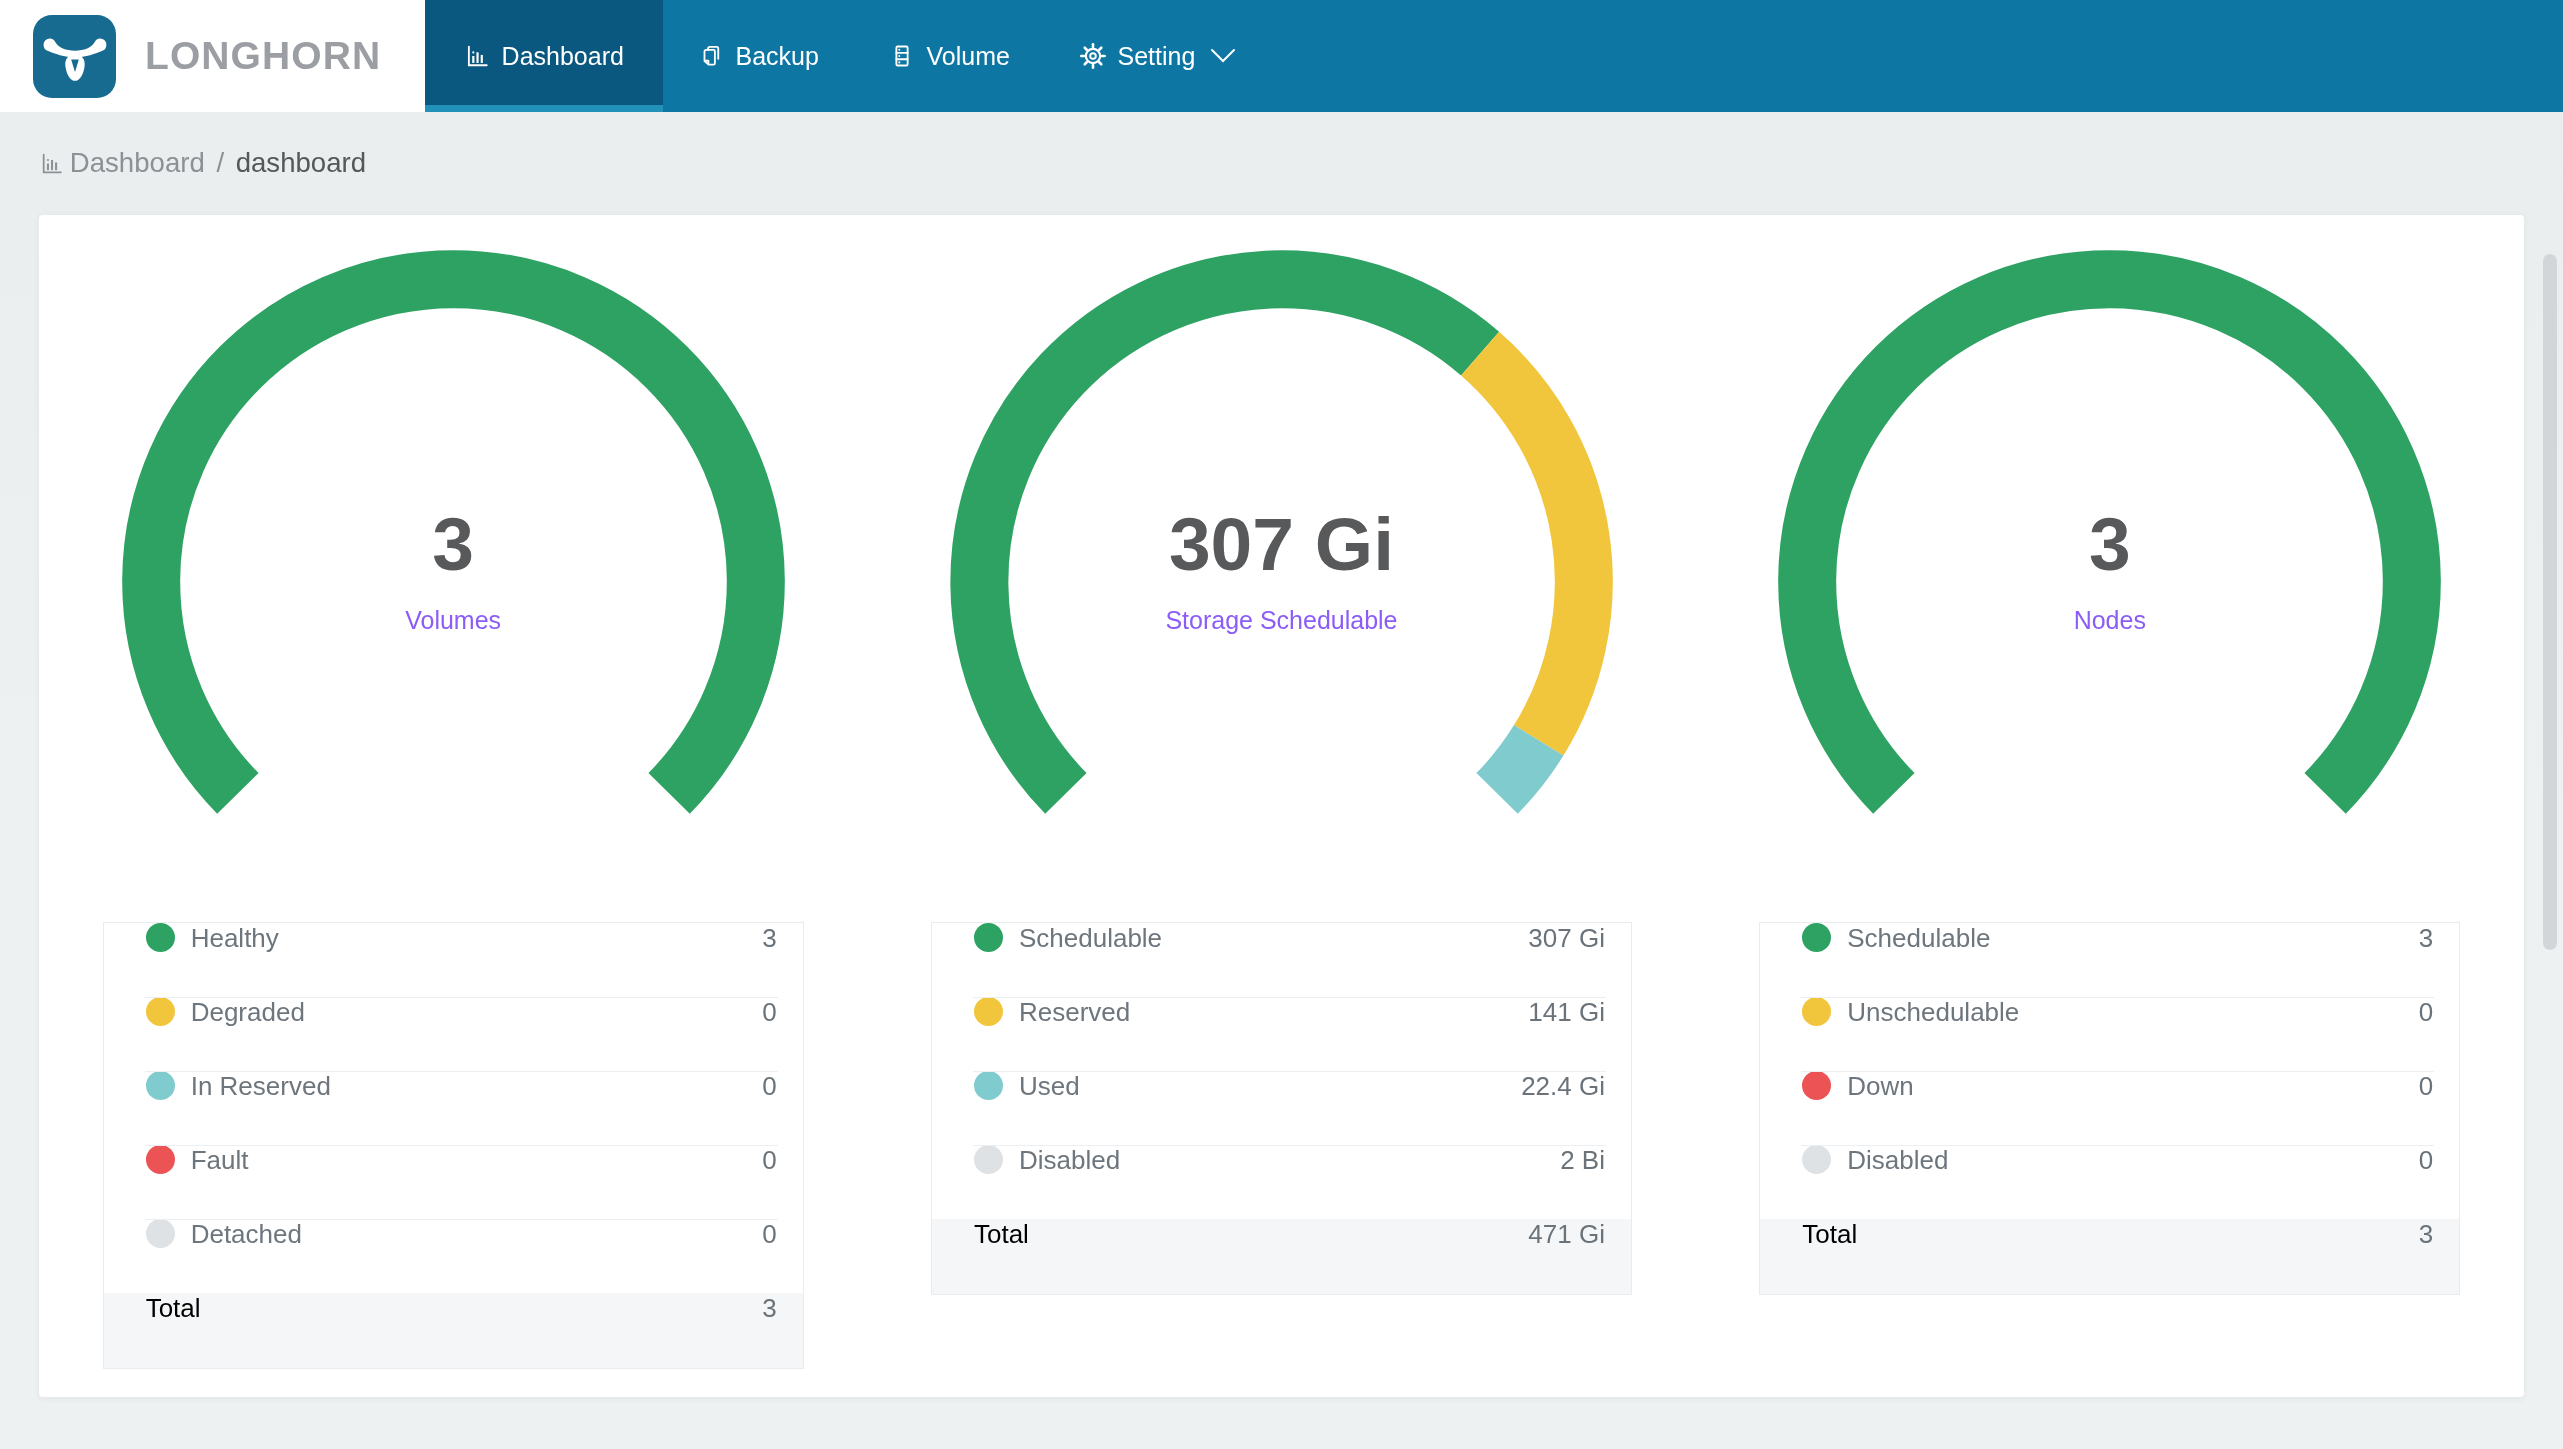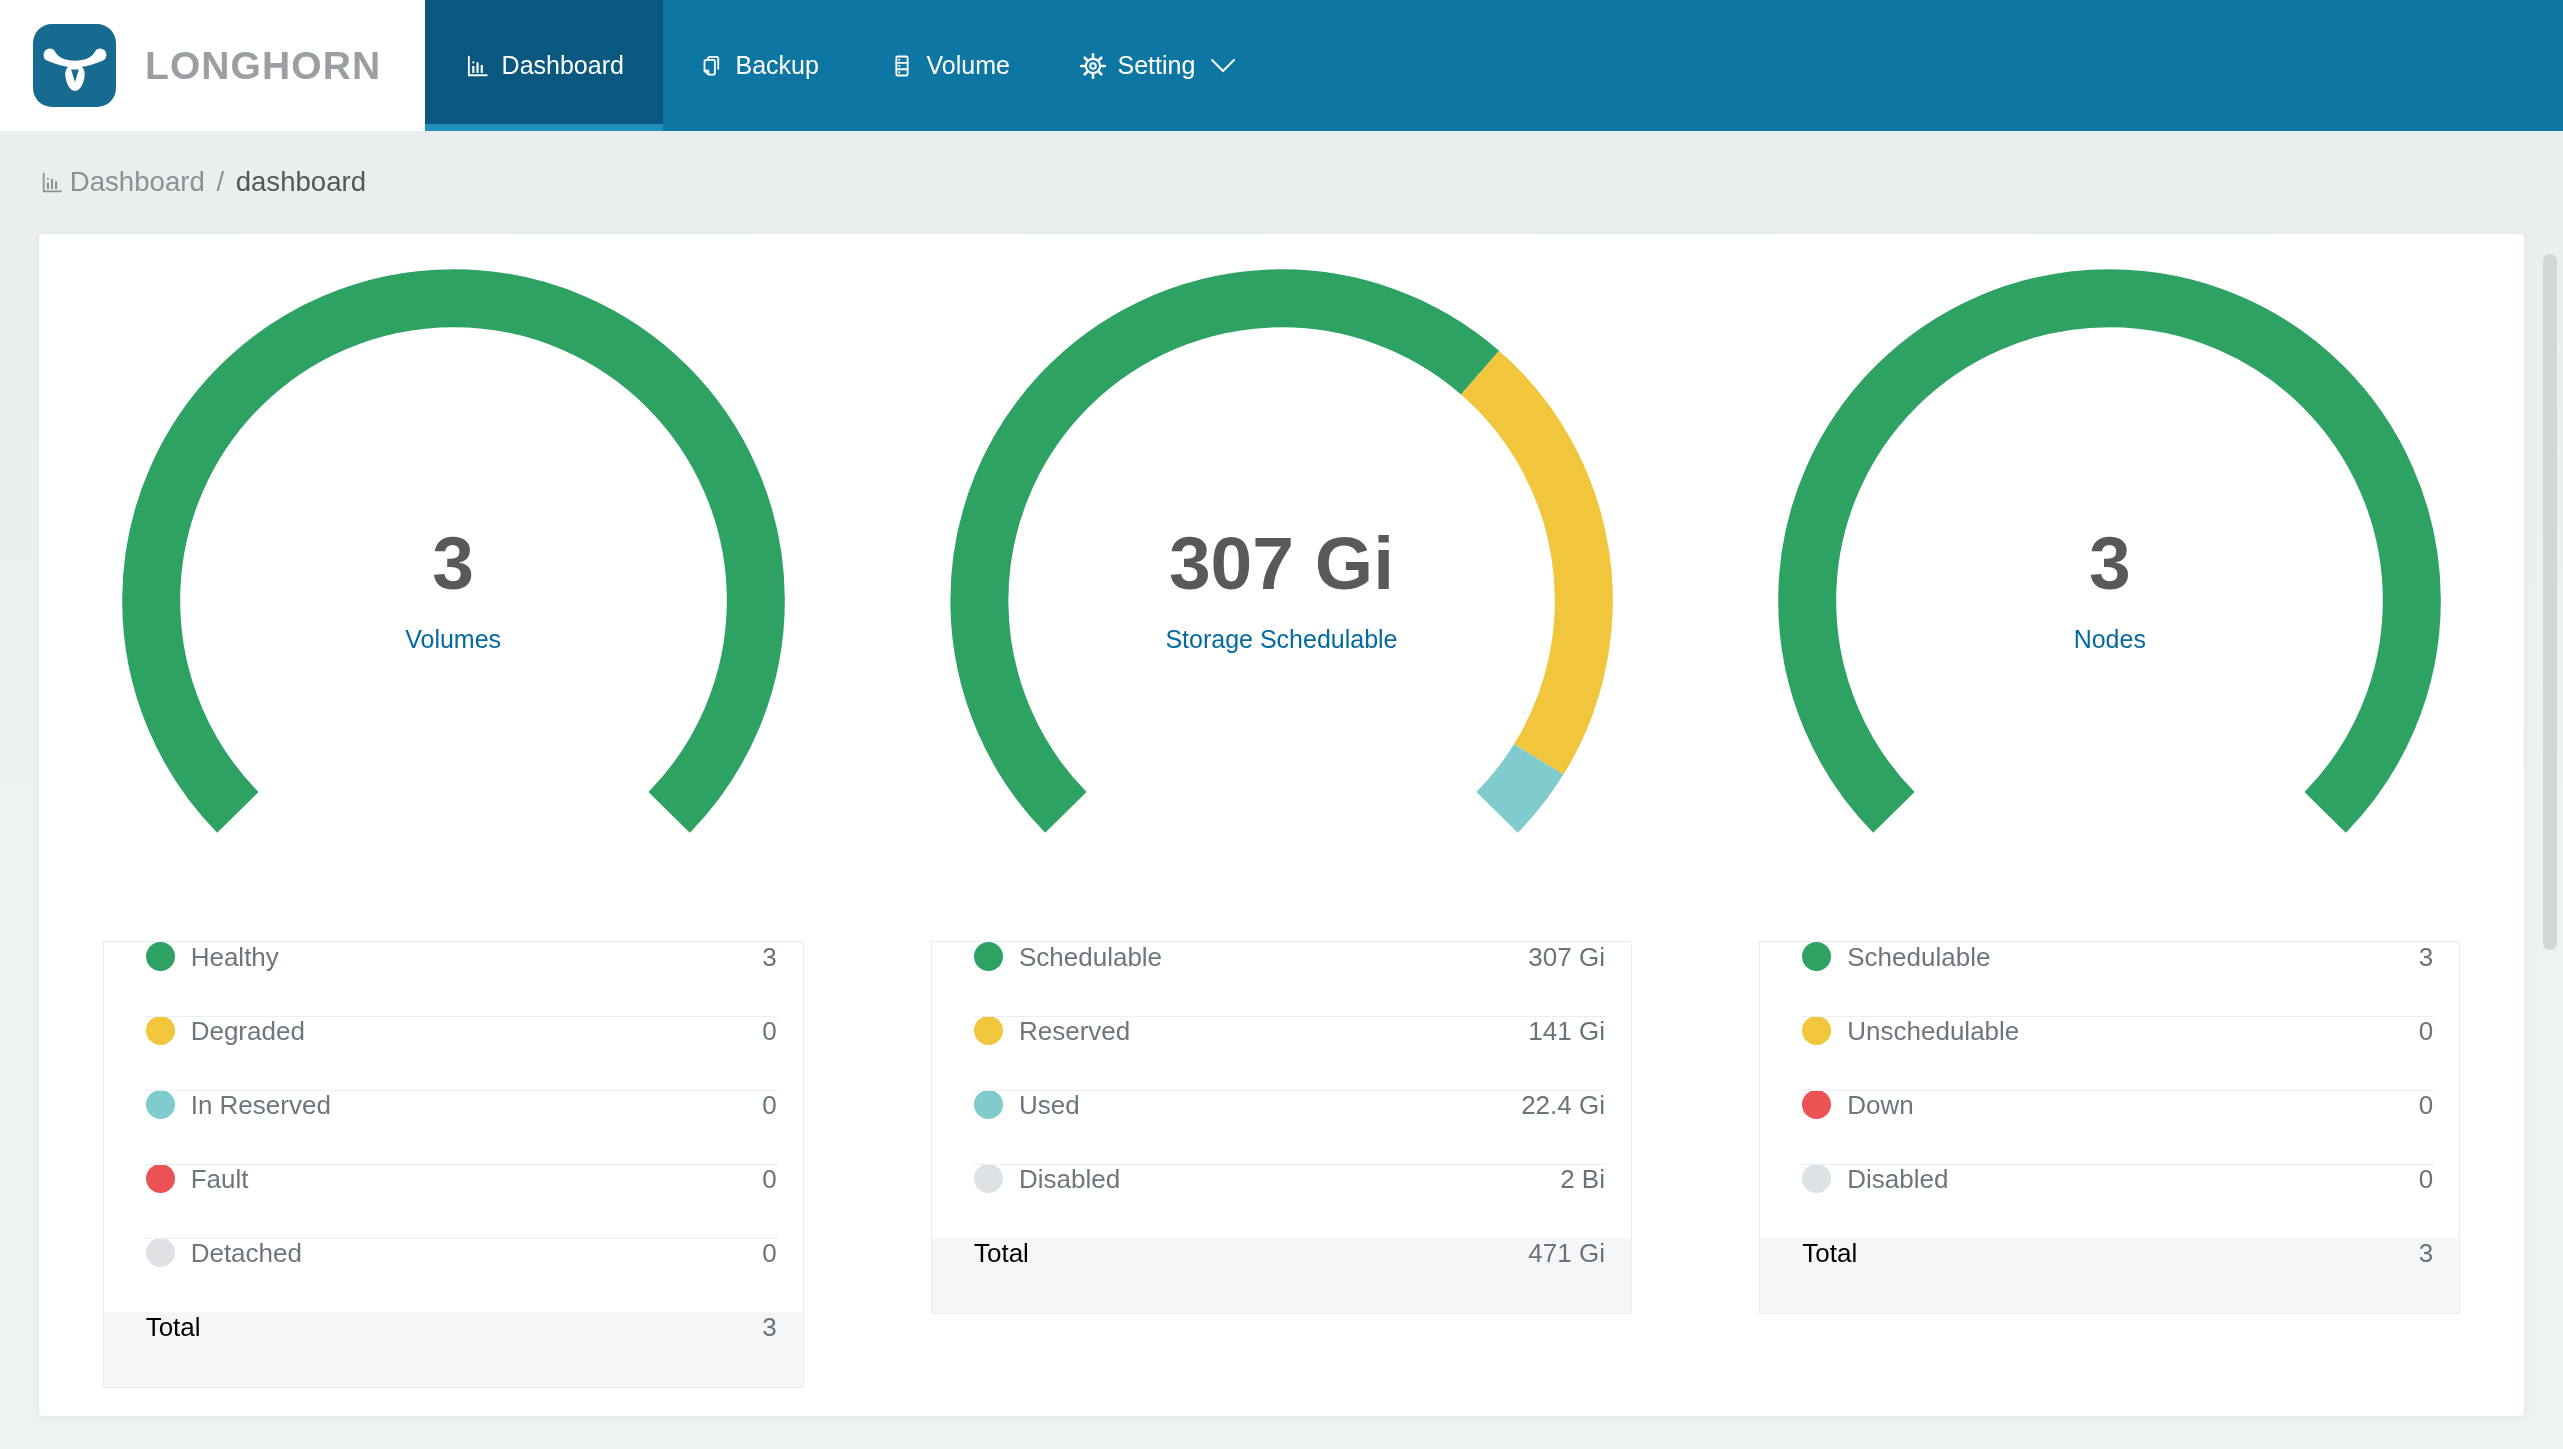--- a/index.html
+++ b/index.html
@@ -1,20 +1,20 @@
 <!DOCTYPE html>
 <html style="font-size:11.6px"><head>
 <meta charset="utf-8">
 <style>
   * { margin:0; padding:0; box-sizing:border-box; }
   html,body { width:2563px; height:1449px; overflow:hidden; }
   body { font-family:"Liberation Sans", sans-serif; background:linear-gradient(180deg,#e9edee 0%,#eef1f2 55%); position:relative; }
 
   
-  .nav { height:131px; background:#0E76A3; display:flex; align-items:stretch; }
+  .nav { height:112px; background:#0E76A3; display:flex; align-items:stretch; }
   .brand { width:425px; background:#ffffff; display:flex; align-items:center; padding-left:33px; cursor:pointer; }
   .logo-box { width:83px; height:83px; border-radius:19px; background:#176A90; display:flex; align-items:center; justify-content:center; flex:none; }
   .logo-box svg { width:70px; height:70px; }
   .brand-name { font-size:39px; font-weight:700; letter-spacing:1.1px; color:#9B9FA3; margin-left:29px; }
 
   .tabs { display:flex; align-items:stretch; }
   .tab { position:relative; display:flex; align-items:center; gap:11.6px; padding:0 35px; color:#ffffff; font-size:25px; cursor:pointer; white-space:nowrap; }
   .tab svg { width:26px; height:26px; flex:none; }
   .tab.active { background:#0A577F; padding:0 39px; }
   .tab.active::after { content:""; position:absolute; left:0; right:0; bottom:0; height:7.3px; background:#2191B9; }
@@ -28,21 +28,21 @@
   .crumb-current { color:#54585B; }
 
   
   .card { margin:0 38px; height:1184px; background:#ffffff; border:0.7px solid #E7EAEC; border-radius:4.4px; box-shadow:0 1.5px 5.8px rgba(60,70,80,0.05); display:flex; }
   .col { width:33.333%; display:flex; flex-direction:column; align-items:center; }
 
   .gauge-wrap { position:relative; width:667px; height:667px; margin-top:33px; flex:none; }
   .gauge-wrap svg { position:absolute; inset:0; }
   .gauge-center { position:absolute; inset:0; display:flex; flex-direction:column; align-items:center; justify-content:center; transform:translateY(-14.5px); text-align:center; }
   .gauge-value { font-size:75px; font-weight:600; color:#57595B; }
-  .gauge-label { font-size:25px; color:#0369a1; margin-top:19px; }
+  .gauge-label { font-size:25px; color:#8b5cf6; margin-top:19px; }
 
   
   .legend-table { width:701px; margin:7.3px auto 0; border:0.7px solid #E9ECEE; font-size:26px; color:#6D757D; }
   .trow { height:74px; display:flex; align-items:flex-start; padding:0 26px 0 42px; position:relative; }
   .tbody .trow:not(:first-child)::before { content:""; position:absolute; top:0; left:41px; right:25px; height:0.7px; background:#ECEFF1; }
   .dot { width:29px; height:29px; border-radius:50%; flex:none; margin-right:16px; }
   .tlabel { color:#6D757D; }
   .tvalue { margin-left:auto; color:#6A727A; }
   .trow.total { height:75px; background:#F5F6F7; color:#71797F; }
   .trow.total .tlabel { color:#000000; }

